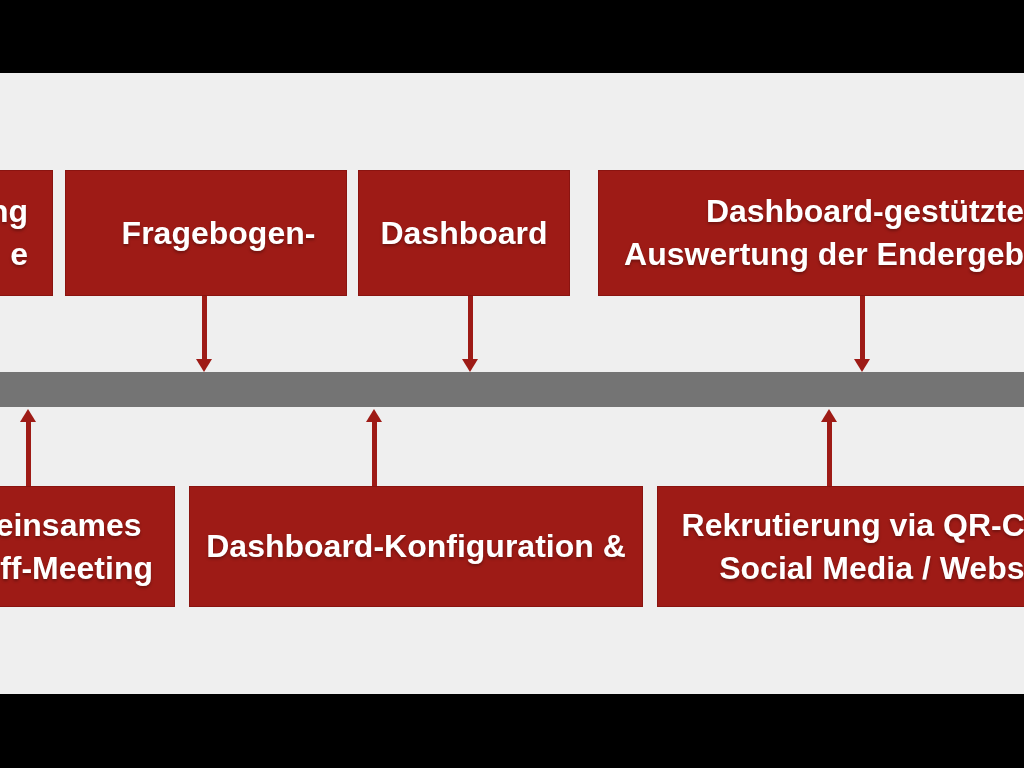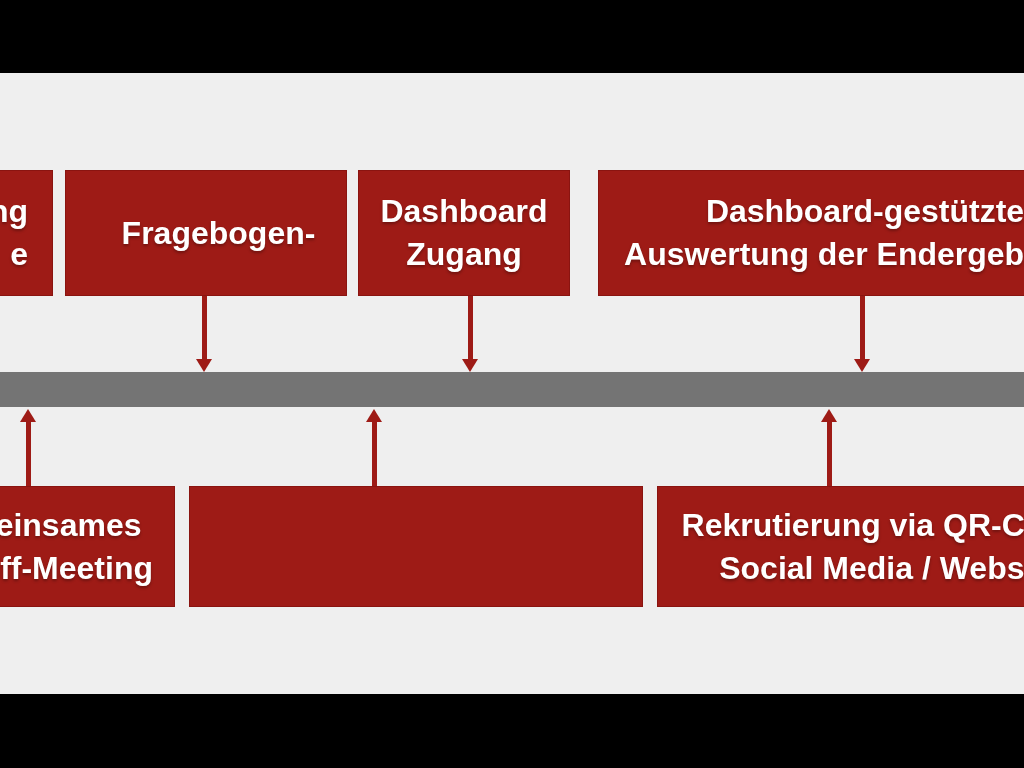--- a/index.html
+++ b/index.html
@@ -112,32 +112,32 @@
 
   <div class="phase-box row-top box-t1 align-right">
     <span class="line">ng</span>
     <span class="line">e</span>
   </div>
   <div class="phase-box row-top box-t2">
     <span class="line">Fragebogen-</span>
   </div>
   <div class="phase-box row-top box-t3">
     <span class="line">Dashboard</span>
-    <span class="line">Zugang</span>
   </div>
   <div class="phase-box row-top box-t4">
     <span class="line">Dashboard-gestützte</span>
     <span class="line">Auswertung der Endergebnisse</span>
   </div>
 
   <div class="phase-box row-bottom box-b1">
     <span class="line">Gemeinsames</span>
     <span class="line">Kickoff-Meeting</span>
   </div>
   <div class="phase-box row-bottom box-b2">
+    <span class="line">Dashboard-Konfiguration &amp;</span>
   </div>
   <div class="phase-box row-bottom box-b3">
     <span class="line">Rekrutierung via QR-Code /</span>
     <span class="line">Social Media / Website</span>
   </div>
 
   <div class="arrow down a1">
     <div class="shaft"></div>
     <div class="head"></div>
   </div>

